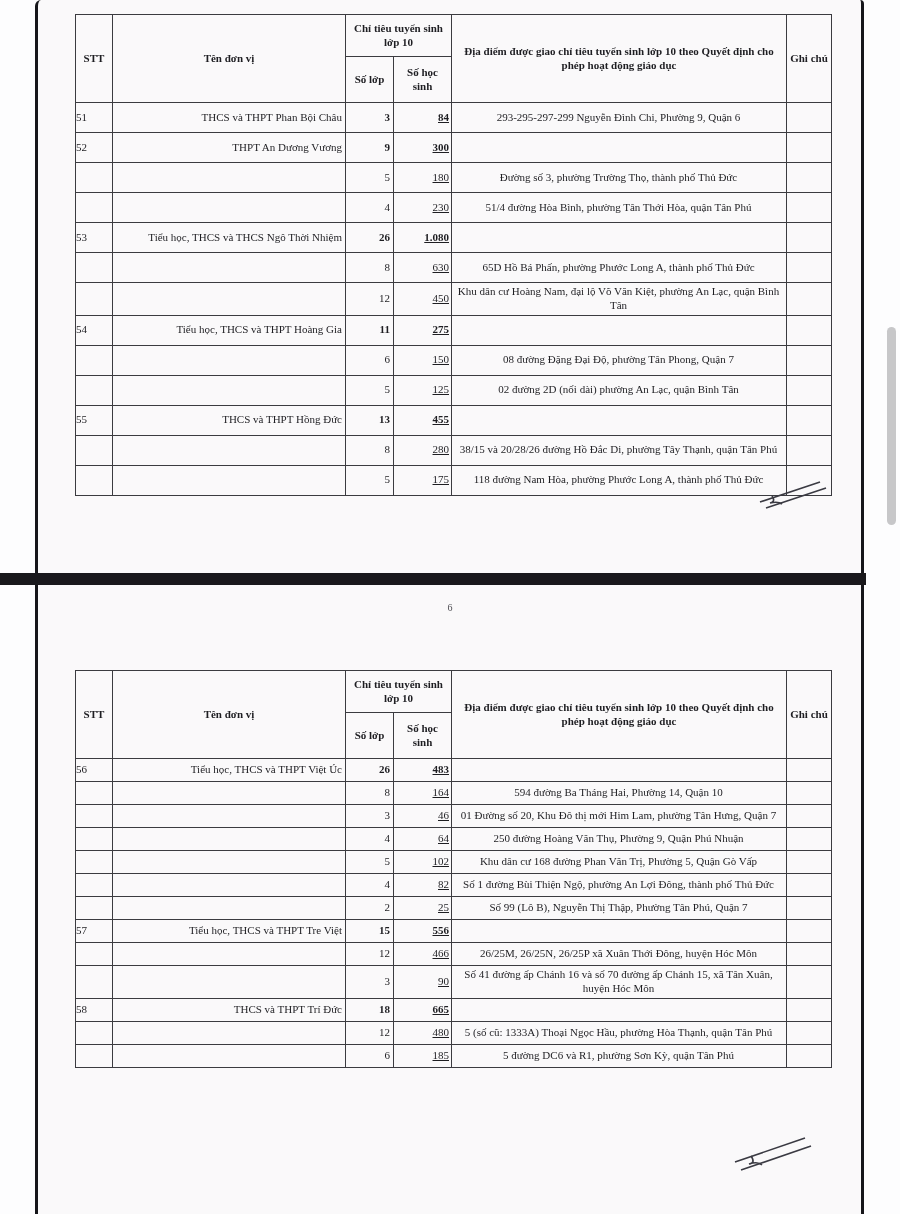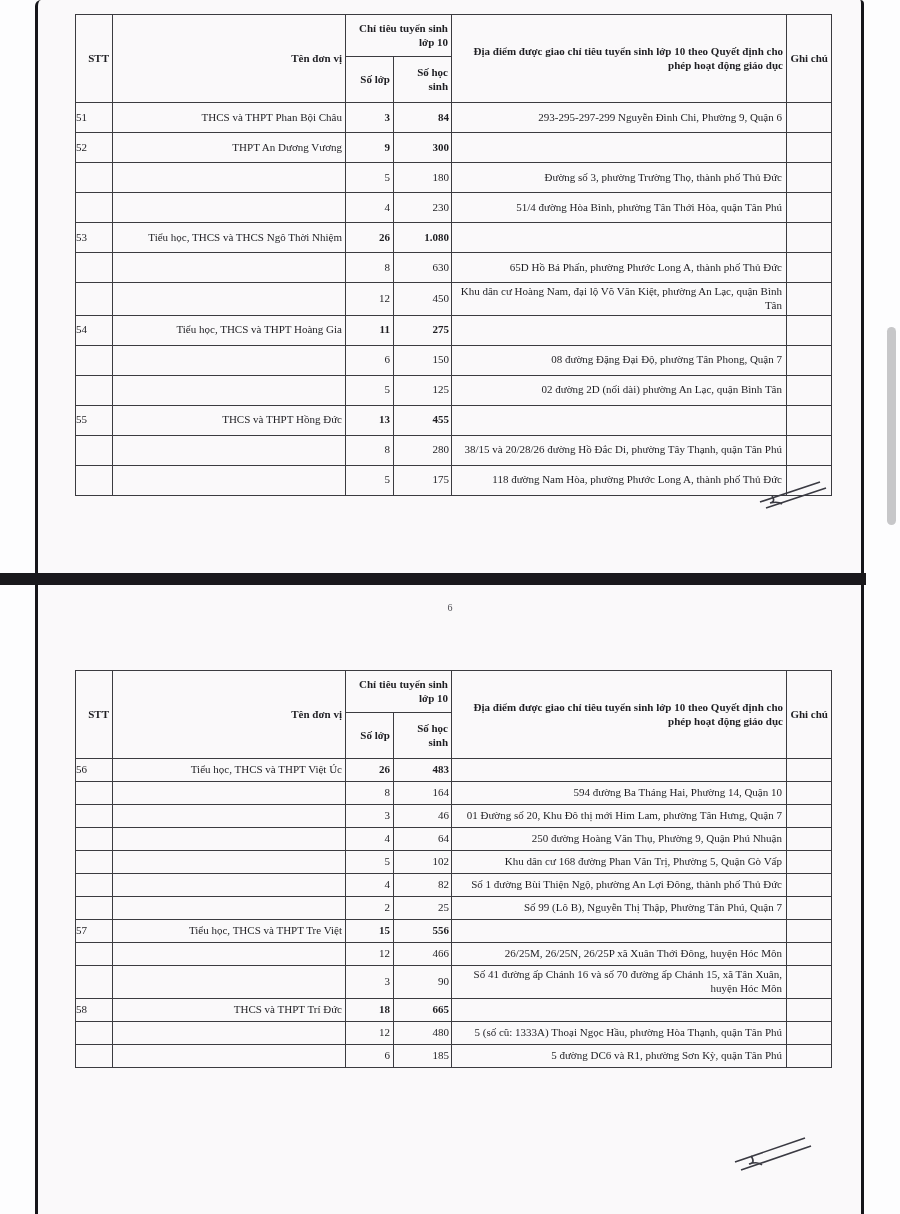--- a/index.html
+++ b/index.html
@@ -57,37 +57,37 @@
     color: #1e1e22;
   }
   table.quota th, table.quota td {
     border: 1px solid #3b3b40;
     font-size: 11px;
     line-height: 1.25;
     vertical-align: middle;
   }
   table.quota th {
     font-weight: bold;
-    text-align: right;
+    text-align: center;
     padding: 3px 3px;
     font-family: Liberation Serif, serif;
   }
   .col-stt      { width: 37px; }
   .col-name     { width: 233px; }
   .col-classes  { width: 48px; }
   .col-students { width: 58px; }
   .col-address  { width: 335px; }
   .col-note     { width: 45px; }
   tr.hdr1 th { height: 42px; }
   tr.hdr2 th { height: 46px; }
   td.c-stt      { text-align: left; }
   td.c-name     { text-align: right; padding: 2px 3px 2px 7px; }
   td.c-classes  { text-align: right; padding: 2px 3px; }
-  td.c-students { text-align: right; padding: 2px 2px; }
-  td.c-address  { text-align: right; padding: 2px 4px 2px 3px; margin-left: 12px; }
+  td.c-students { text-align: right; padding: 2px 2px; text-decoration: underline; }
+  td.c-address  { text-align: center; padding: 2px 4px 2px 3px; margin-left: 12px; }
   td.bold       { font-weight: bold; }
   .t1 td { height: 30px; }
   .t2 td { height: 23px; }
   .signature {
     position: absolute;
   }
   .scrollbar-thumb {
     position: absolute;
     left: 887px;
     top: 327px;

